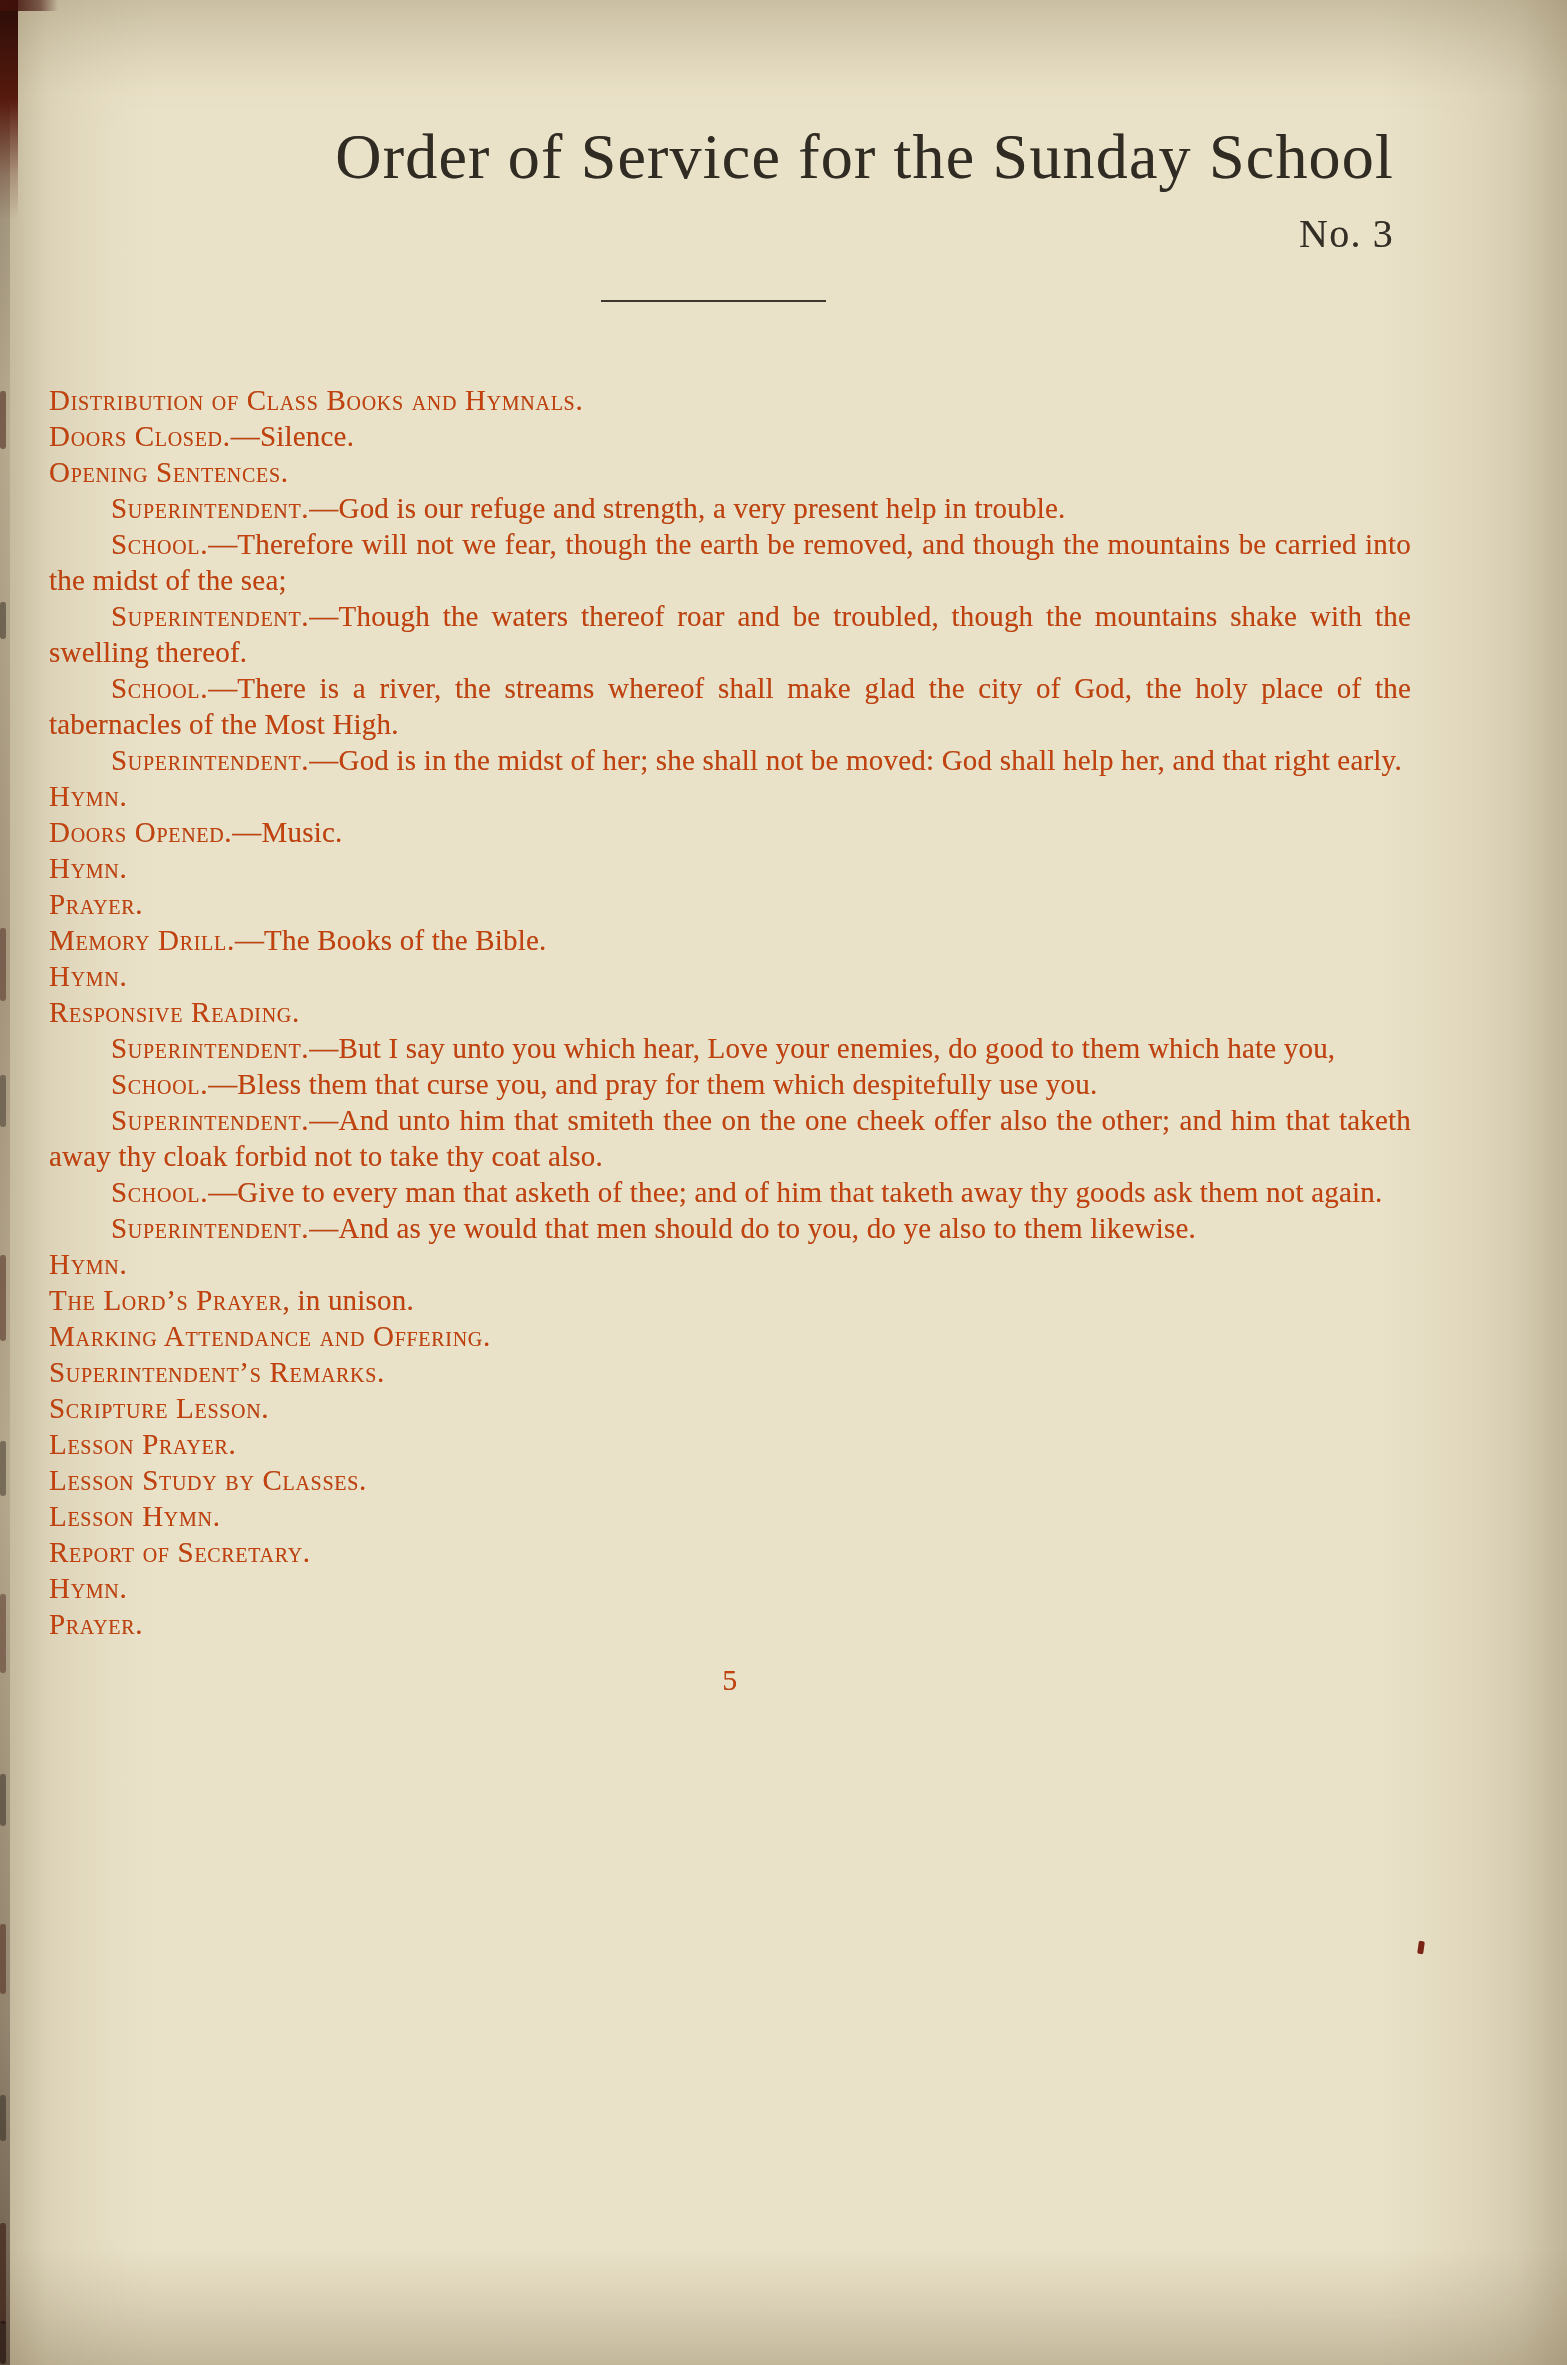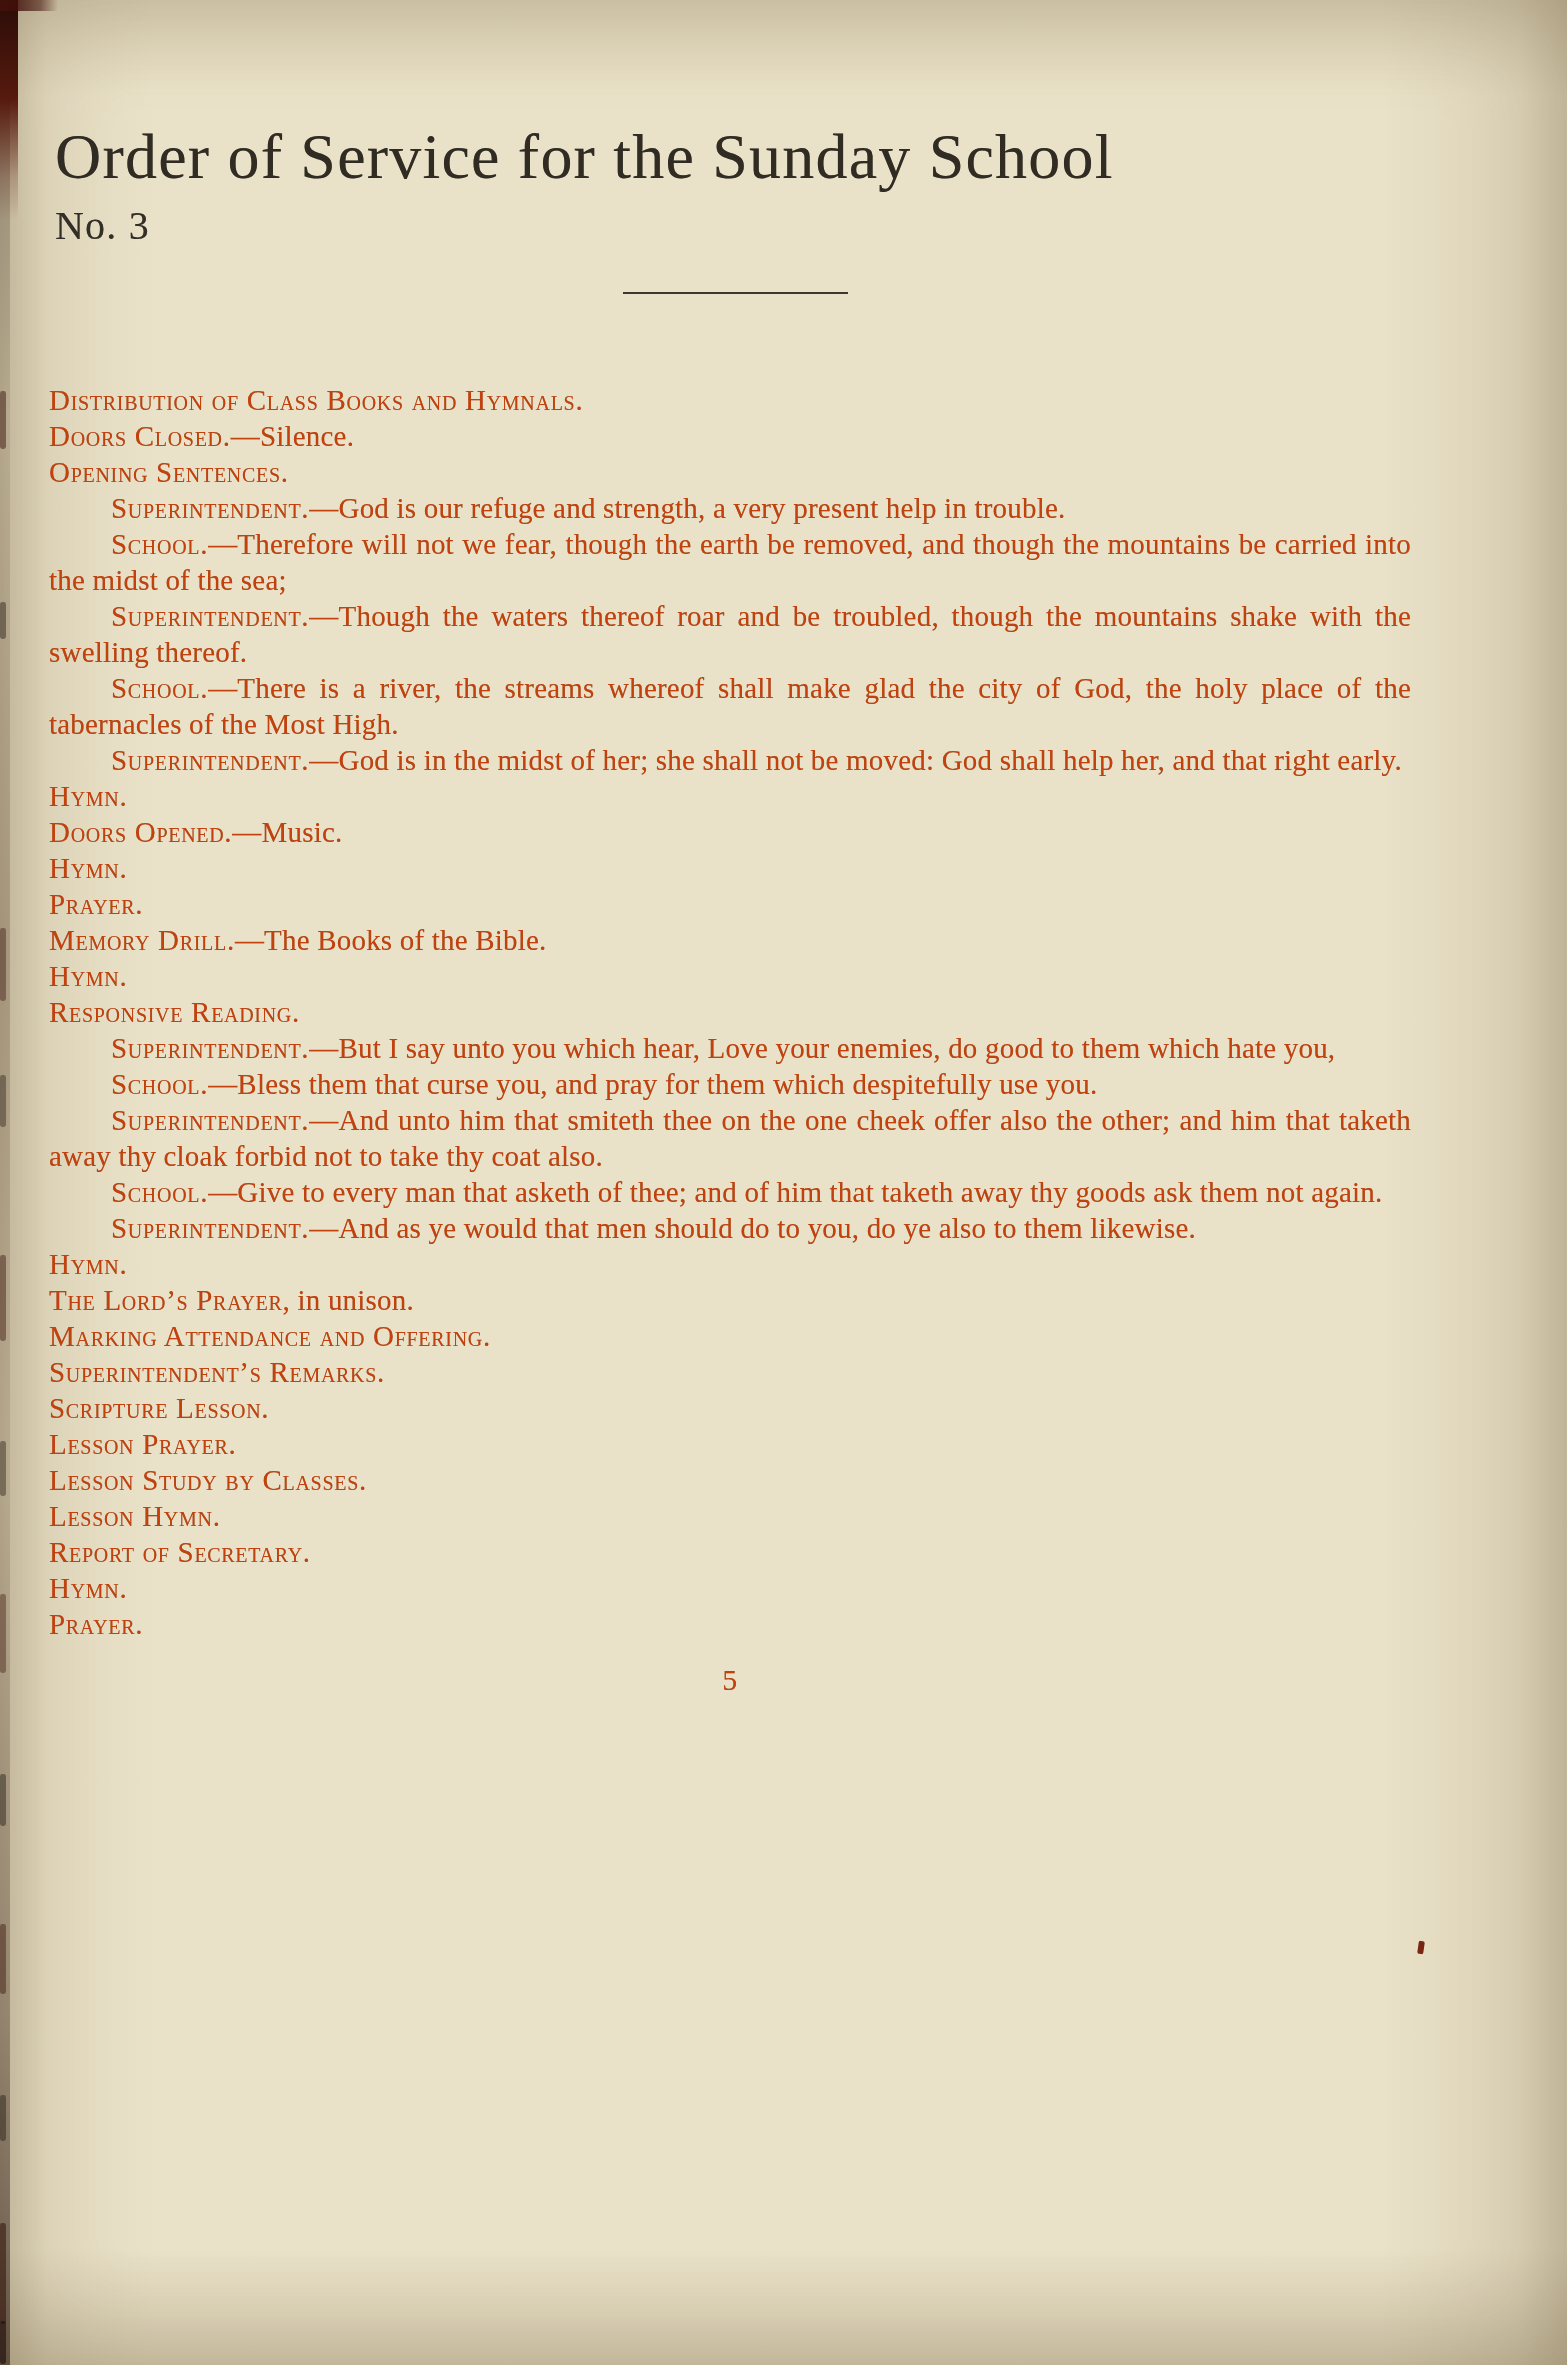--- a/index.html
+++ b/index.html
@@ -49,29 +49,29 @@
   .m9  { top: 1924px; height: 70px; background: rgba(62,22,14,0.45); }
   .m10 { top: 2095px; height: 46px;  background: rgba(35,28,20,0.45); }
   .m11 { top: 2223px; height: 101px; background: rgba(50,18,10,0.55); }
   .m12 { top: 2321px; height: 43px;  background: rgba(30,12,8,0.60); }
   .speck {
     position: absolute; left: 1418px; top: 1941px; width: 6.1px; height: 13.4px;
     background: #7a2416; transform: rotate(8deg); border-radius: 1.8px;
   }
 
   
-  .header { position: absolute; left: 55px; top: 0; width: 1361px; text-align: left; }
+  .header { position: absolute; left: 33px; top: 0; width: 1361px; text-align: right; }
   .title {
     margin: 0; padding-top: 120px;
     font-size: 64px; font-weight: normal; letter-spacing: 1.2px;
     color: #302c23;
     text-shadow: 0 0 0.6px rgba(48,44,35,0.45);
   }
   .subtitle {
-    margin-top: 8px;
+    margin-top: 16px;
     font-size: 40px; letter-spacing: 1.2px; color: #332f26;
     text-shadow: 0 0 0.6px rgba(48,44,35,0.4);
   }
   .rule {
     width: 225px; height: 2.4px; margin: 43px auto 0;
     background: #3c382e;
   }
 
   
   .body-text {

